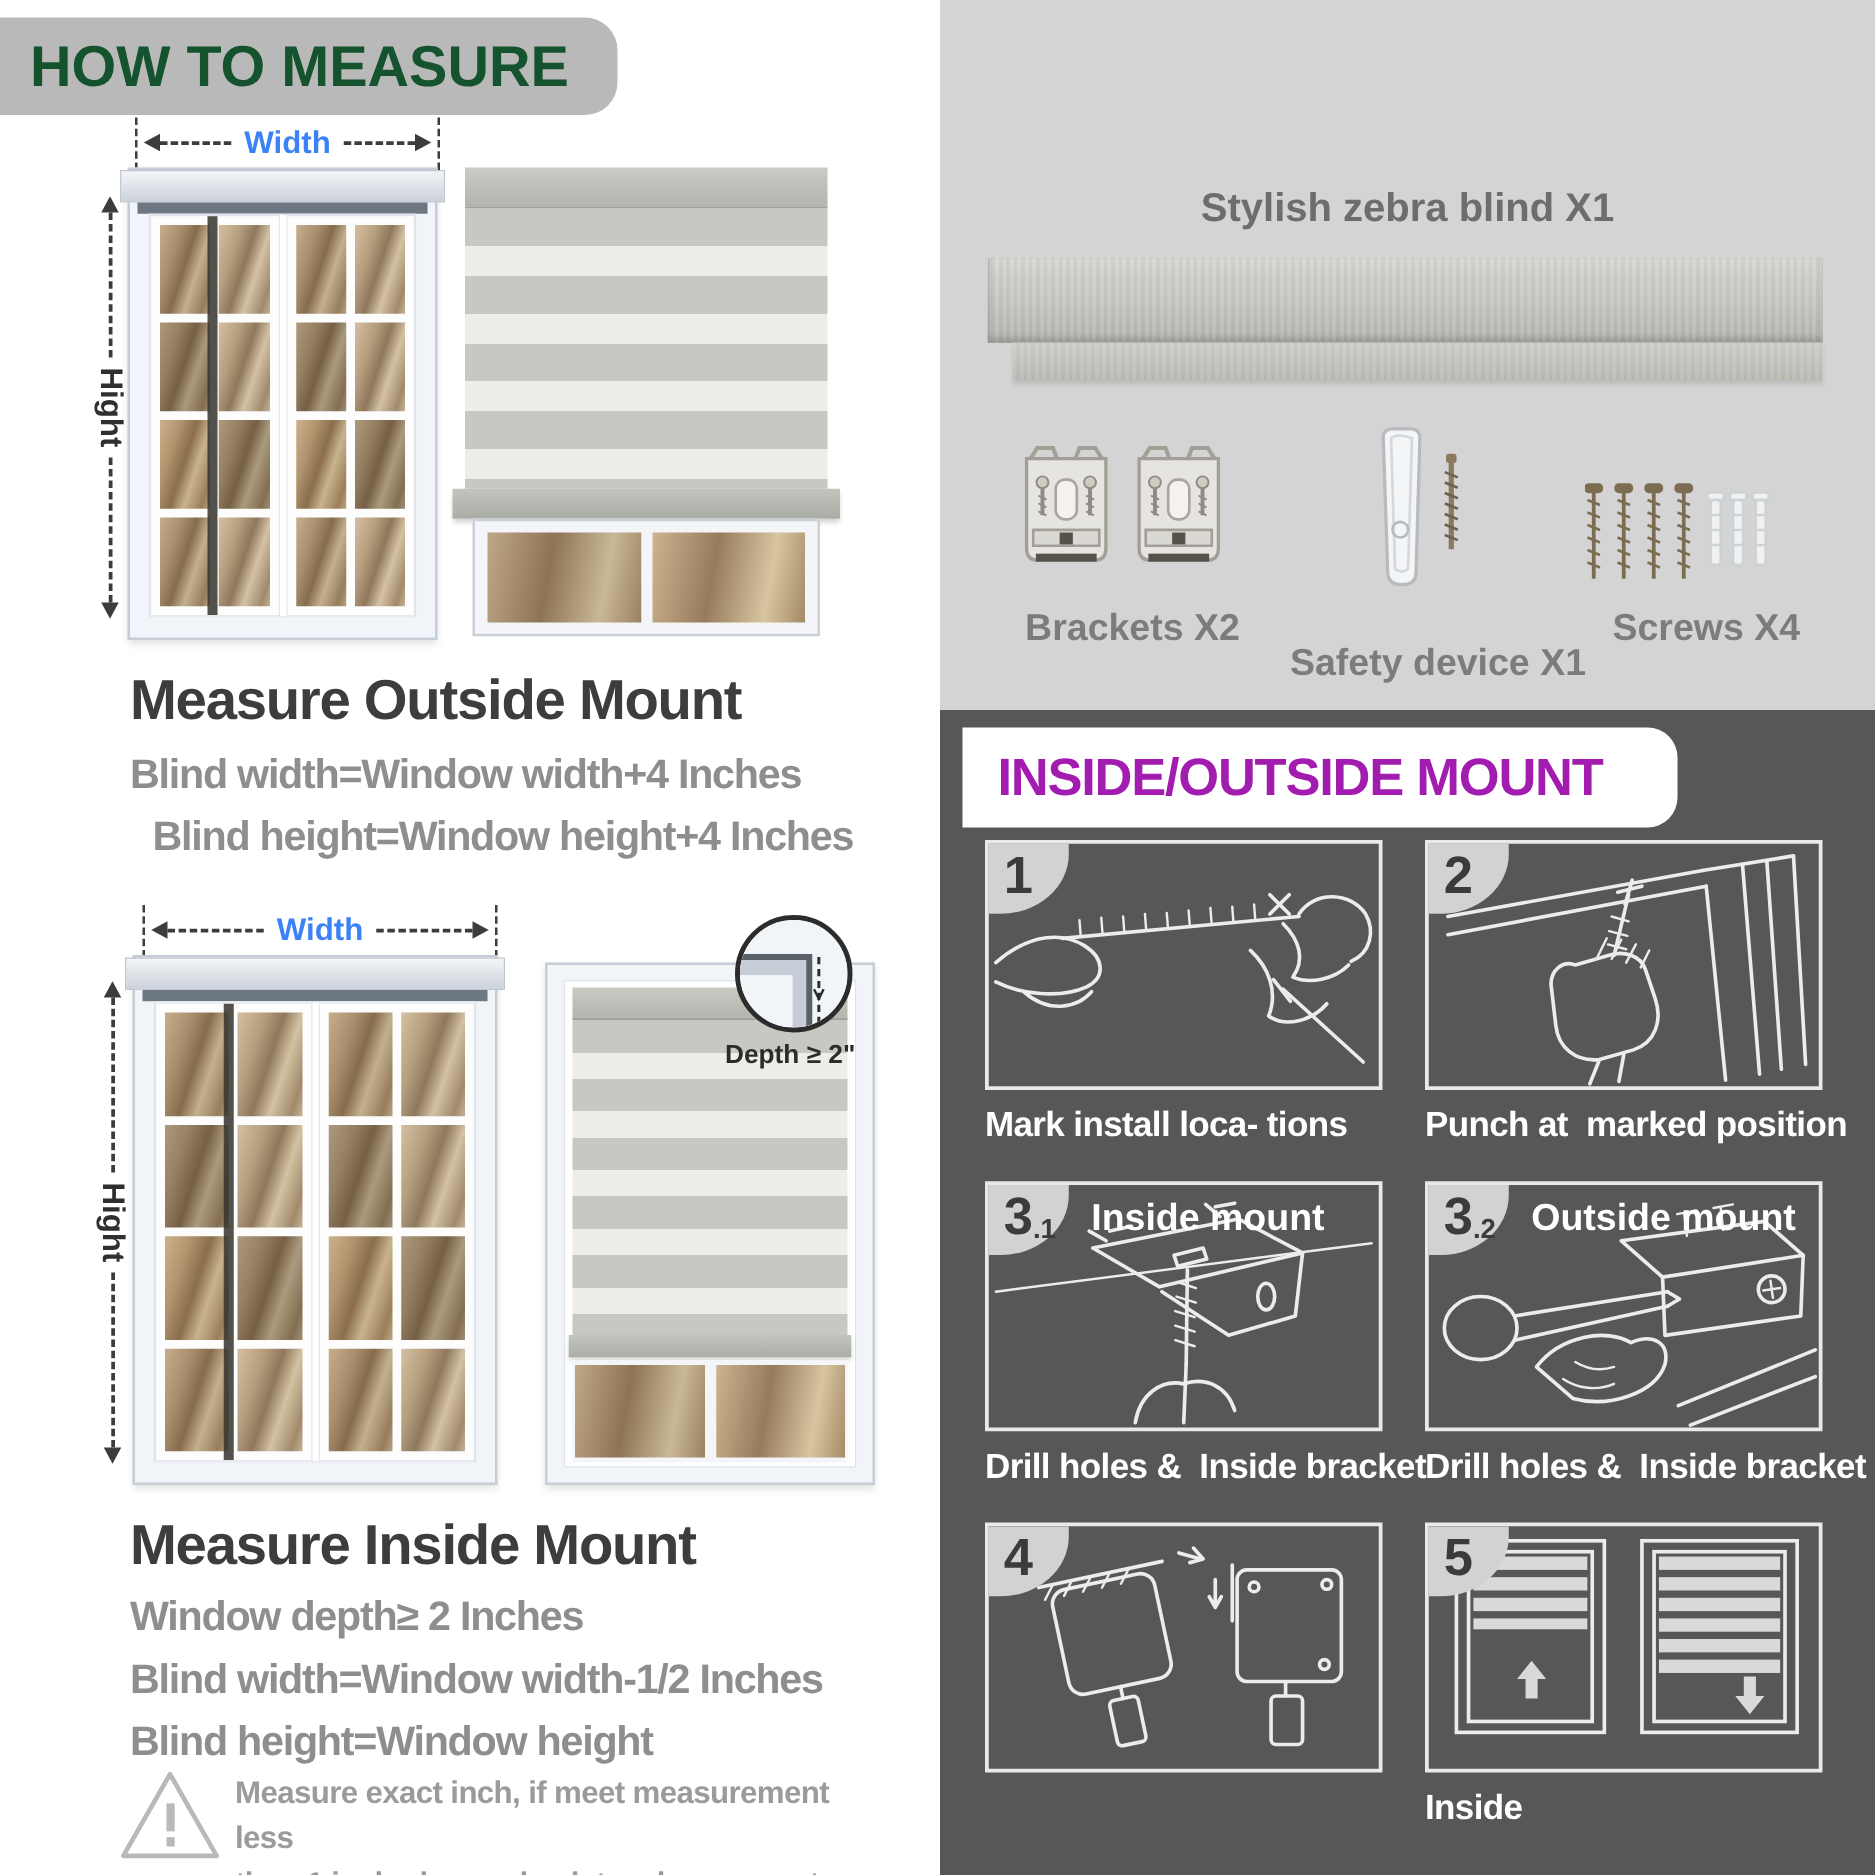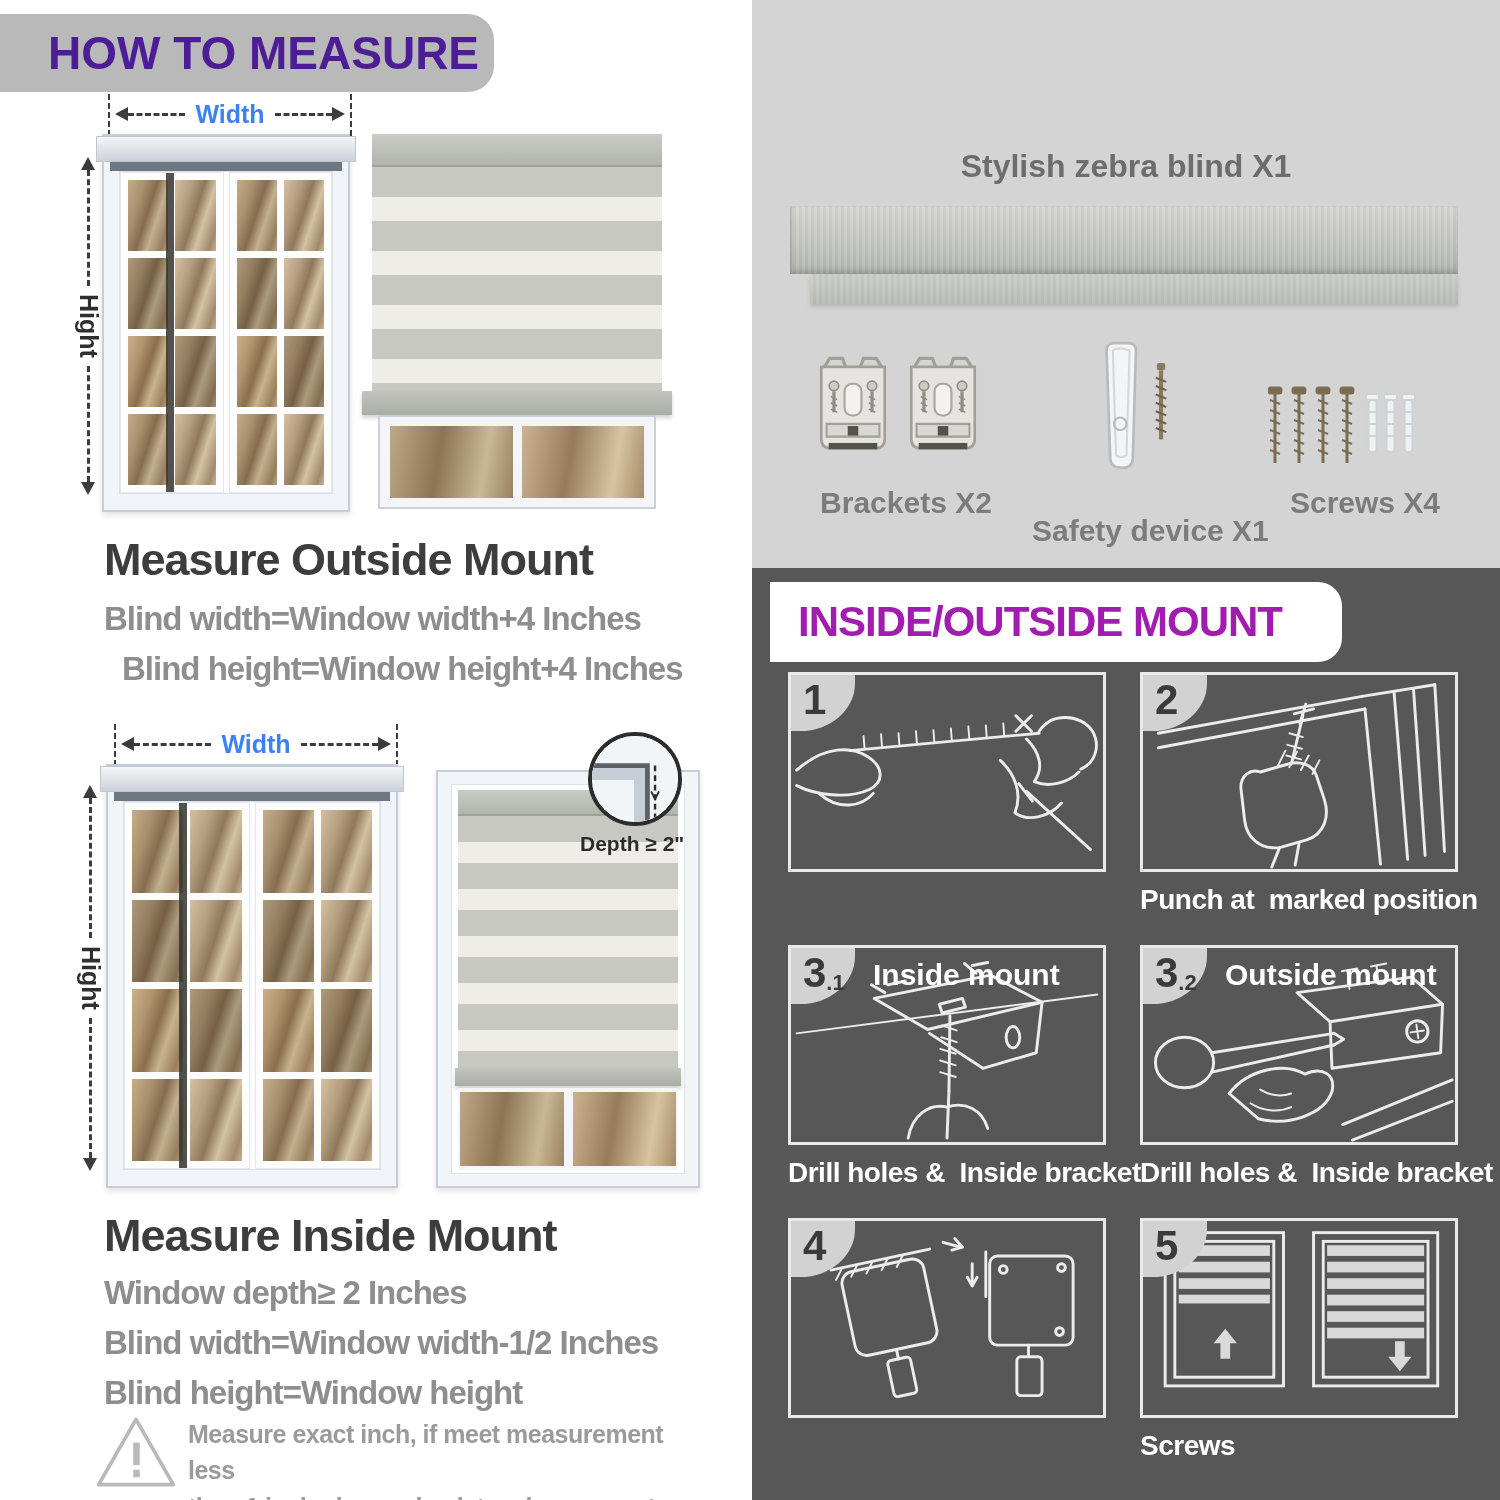--- a/index.html
+++ b/index.html
@@ -13,22 +13,22 @@
   html,body{width:1500px;height:1500px;}
   body{
     position:relative;background:#ffffff;overflow:hidden;
     font-family:"Liberation Sans","DejaVu Sans",sans-serif;font-weight:700;
   }
   .abs{position:absolute;}
 
   
   .lp-header{
     left:0;top:14px;width:494px;height:78px;background:var(--left_header_bg,#b9b9b9);
-    border-radius:0 26px 26px 0;color:#4c1d95;font-size:46px;letter-spacing:0px;
-    line-height:78px;padding-left:48px;white-space:nowrap;
+    border-radius:0 26px 26px 0;color:#14532d;font-size:46px;letter-spacing:0px;
+    line-height:78px;padding-left:24px;white-space:nowrap;
   }
   
   .harrow{display:flex;align-items:center;height:24px;}
   .harrow .line{flex:1;border-top:3px dashed #3c3c3c;}
   .harrow .tri-l{width:0;height:0;border:7px solid transparent;border-right:13px solid #3c3c3c;}
   .harrow .tri-r{width:0;height:0;border:7px solid transparent;border-left:13px solid #3c3c3c;}
   .harrow .lbl{margin:0 10px;font-size:25px;color:#3b82f6;}
   .vtick{border-left:2px dashed #3c3c3c;width:0;}
   .varrow{display:flex;flex-direction:column;align-items:center;width:24px;}
   .varrow .line{flex:1;border-left:3px dashed #3c3c3c;}
@@ -355,20 +355,21 @@
           <path d="M242,120 L308,180"></path>
           <path d="M234,112 L248,130"></path>
         </g>
       </svg>
       <div class="badge">
           <span class="b-main">1</span>
           <span class="b-sub"></span>
         </div>
       <div class="step-title"></div>
     </div>
+    <div class="caption">Mark install loca- tions</div>
   </div>
 
   <div class="step" style="left:388px;top:104px;">
     <div class="step-panel">
       <svg class="art" viewBox="0 0 320 200">
         <g stroke="#ececec" stroke-width="3" fill="none" stroke-linecap="round" stroke-linejoin="round">
           <path d="M15,60 L225,22"></path>
             <path d="M15,75 L228,35"></path>
           <path d="M228,35 L244,195"></path>
             <path d="M225,22 L300,10"></path>
@@ -498,15 +499,15 @@
             <rect x="189" y="110" width="100" height="11"></rect>
           <path d="M259,124 h10 v16 h7 l-12,15 -12,-15 h7 z"></path>
         </g>
       </svg>
       <div class="badge">
           <span class="b-main">5</span>
           <span class="b-sub"></span>
         </div>
       <div class="step-title"></div>
     </div>
-    <div class="caption">Screws</div>
+    <div class="caption">Inside</div>
   </div>
 </div>
 
 </body></html>

